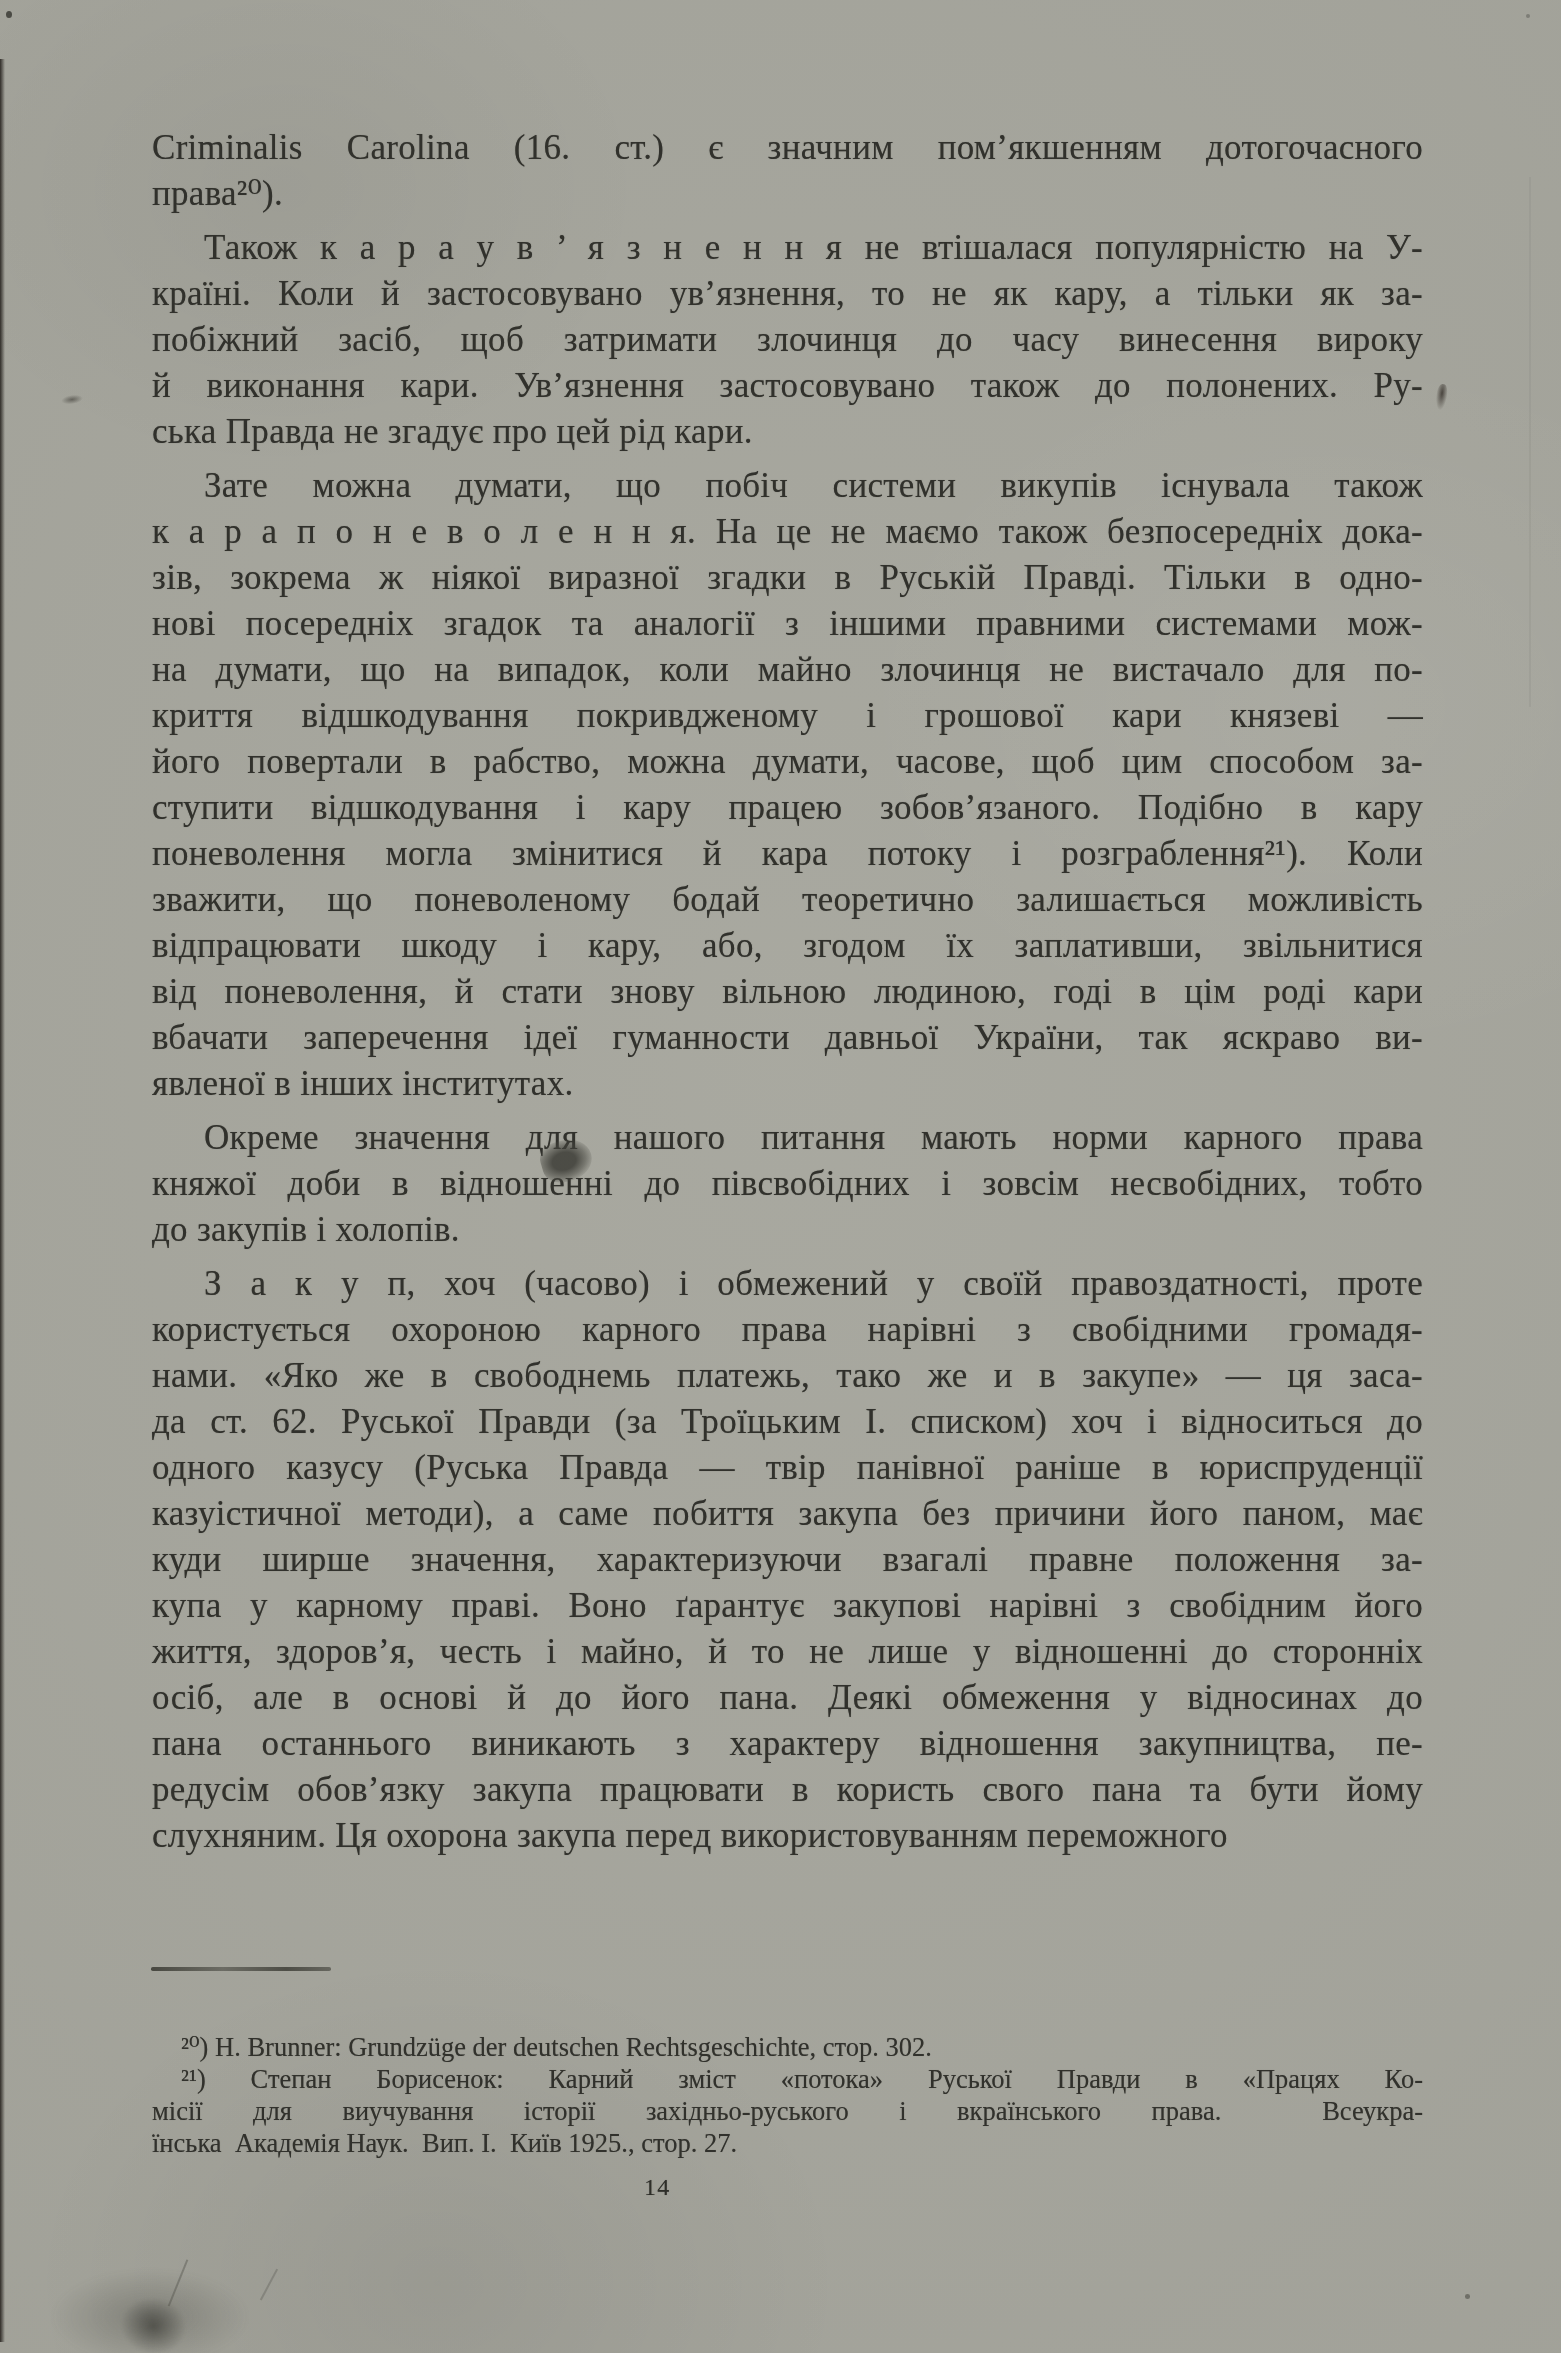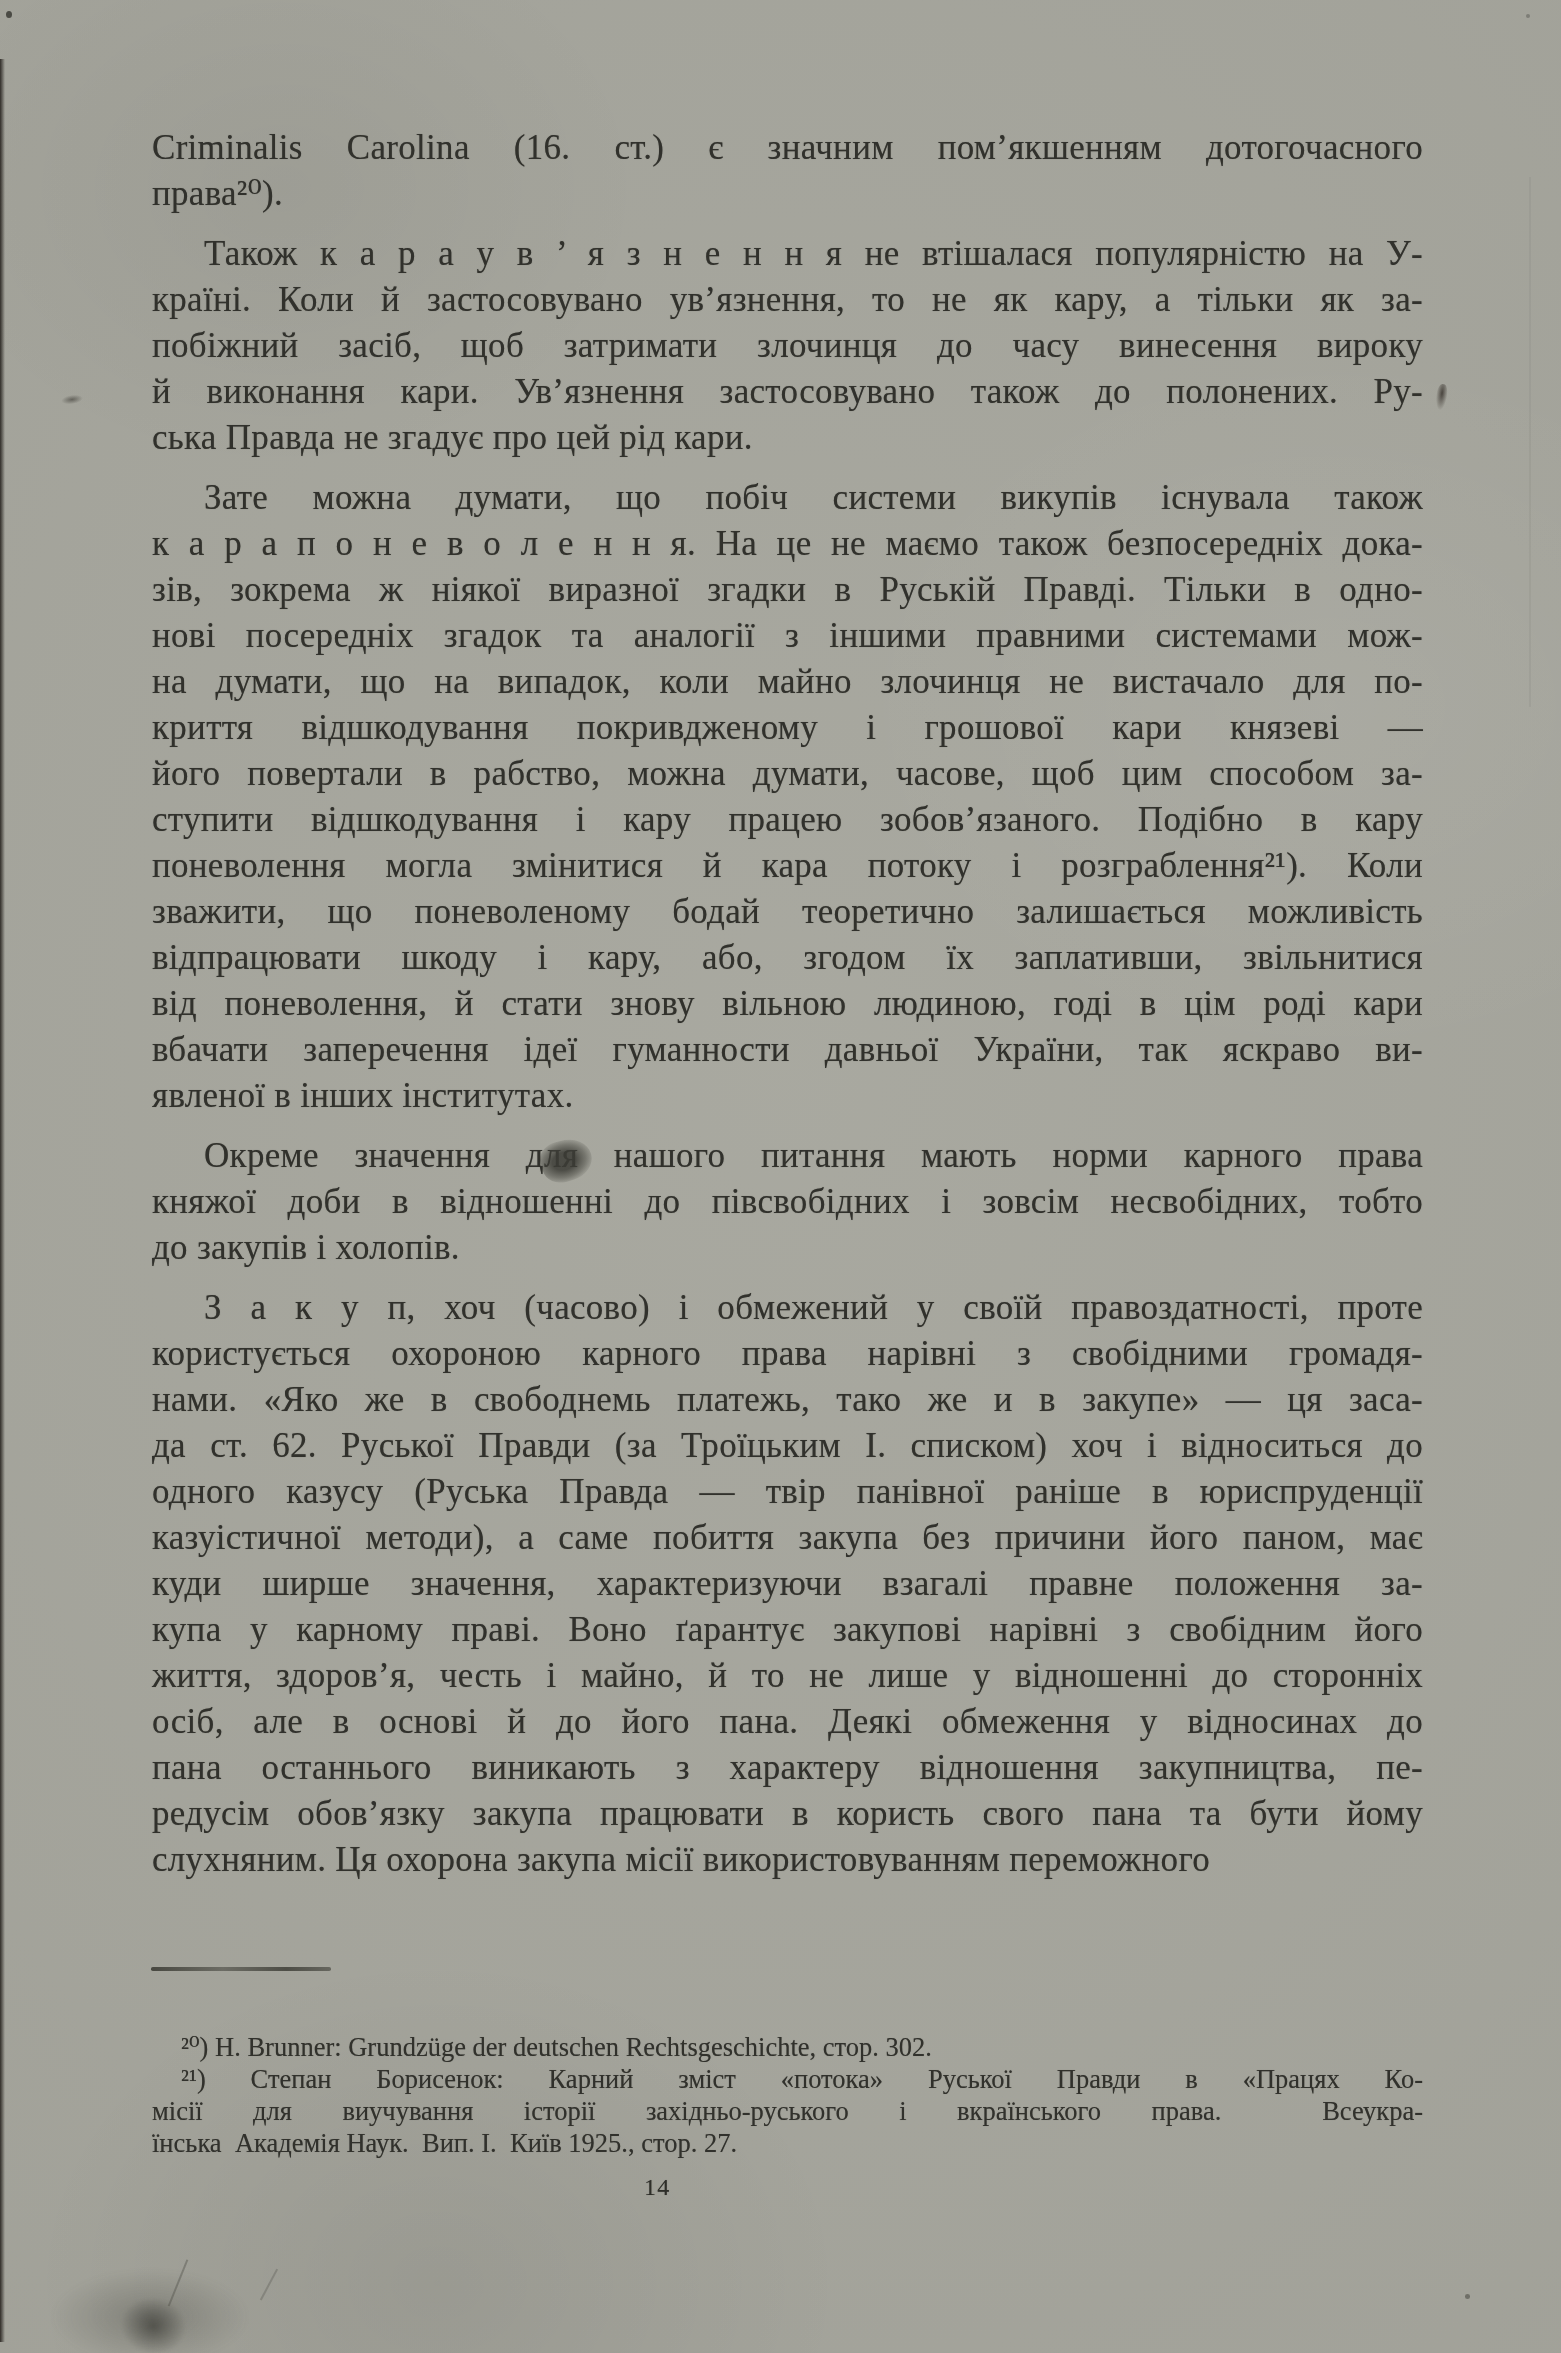--- a/index.html
+++ b/index.html
@@ -19,21 +19,21 @@
     color: #31312c;
   }
   .main-text {
     position: absolute;
     left: 152px; top: 125px; width: 1271px;
     font-size: 35px;
     letter-spacing: 0.3px;
     text-shadow: 0 0 0.8px rgba(49,49,44,0.5);
   }
   .main-text .line { line-height: 46px; }
-  .para + .para { margin-top: 14px; }
+  .para + .para { margin-top: 8px; }
   .line { text-align: justify; text-align-last: justify; }
   .line.last { text-align-last: left; }
   .para.indent > .line:first-child { text-indent: 52px; }
   .sub { font-size: 0.72em; vertical-align: -0.32em; }
 
   .footnote-rule {
     position: absolute;
     left: 151px; top: 1967px; width: 180px; height: 3.5px;
     border-radius: 1.8px;
     background: linear-gradient(90deg, rgba(62,62,55,0.9), rgba(62,62,55,0.55) 40%, rgba(62,62,55,0.85) 75%, rgba(62,62,55,0.6));
@@ -169,21 +169,21 @@
         <div class="line">нами. «Яко же в свободнемь платежь, тако же и в закупе» — ця заса-</div>
         <div class="line">да ст. 62. Руської Правди (за Троїцьким І. списком) хоч і відноситься до</div>
         <div class="line">одного казусу (Руська Правда — твір панівної раніше в юриспруденції</div>
         <div class="line">казуістичної методи), а саме побиття закупа без причини його паном, має</div>
         <div class="line">куди ширше значення, характеризуючи взагалі правне положення за-</div>
         <div class="line">купа у карному праві. Воно ґарантує закупові нарівні з свобідним його</div>
         <div class="line">життя, здоров’я, честь і майно, й то не лише у відношенні до сторонніх</div>
         <div class="line">осіб, але в основі й до його пана. Деякі обмеження у відносинах до</div>
         <div class="line">пана останнього виникають з характеру відношення закупництва, пе-</div>
         <div class="line">редусім обов’язку закупа працювати в користь свого пана та бути йому</div>
-        <div class="line last">слухняним. Ця охорона закупа місії використовуванням переможного</div>
+        <div class="line last">слухняним. Ця охорона закупа перед використовуванням переможного</div>
       </div>
     </div>
 
   <div class="footnote-rule"></div>
 
   <div class="footnotes">
       <div class="footnote">
         <div class="line last">²⁰) H. Brunner: Grundzüge der deutschen Rechtsgeschichte, стор. 302.</div>
       </div>
       <div class="footnote">

